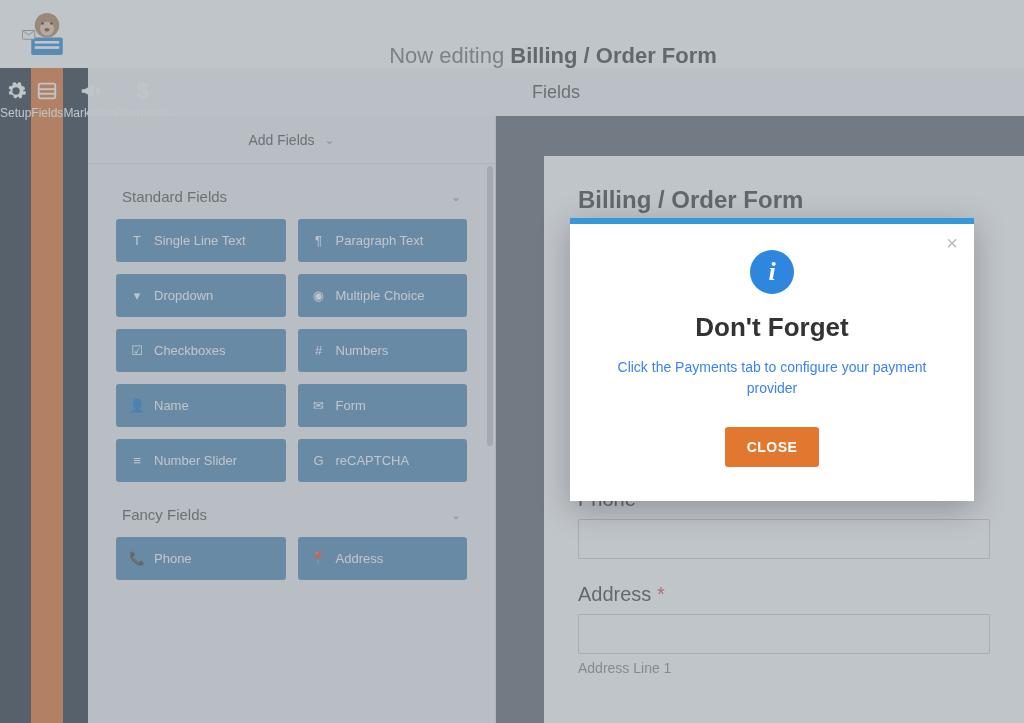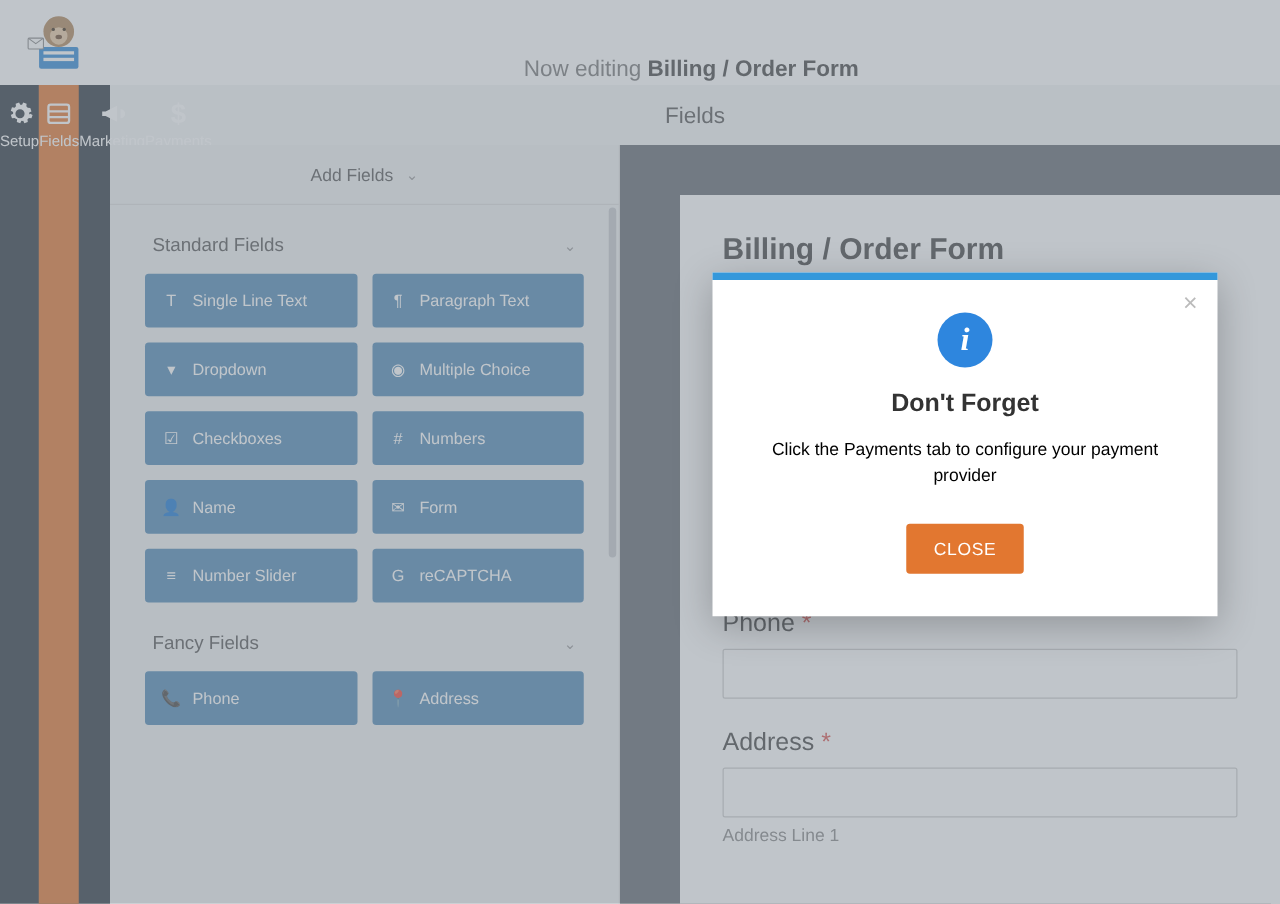--- a/index.html
+++ b/index.html
@@ -1,20 +1,20 @@
 <!DOCTYPE html>
 <html><head>
 <meta charset="utf-8">
 <style>
 * { box-sizing: border-box; margin: 0; padding: 0; }
 body { font-family: -apple-system, BlinkMacSystemFont, "Segoe UI", sans-serif; width: 1024px; height: 723px; overflow: hidden; position: relative; background: #f3f4f5; }
 
 .header { height: 68px; background: #fff; display: flex; align-items: center; padding-left: 12px; }
 .logo { width: 70px; height: 60px; display:flex; align-items:center; justify-content:center; }
-.header-text { flex: 1; text-align: center; font-size: 18px; color: #777; margin-top: 43px; }
+.header-text { flex: 1; text-align: center; font-size: 22px; color: #777; margin-top: 43px; }
 .header-text strong { color: #444; font-weight: 600; }
 
 .tabbar { margin-left: 88px; height: 48px; display:flex; align-items:center; justify-content:center; font-size: 18px; color: #555; }
 
 .layout { display: flex; height: calc(723px - 68px - 48px); }
 
 .sidebar { width: 88px; background: #2d3740; display:flex; flex-direction:row; position:absolute; top:68px; bottom:0; left:0; }
 .sidebar-item { color:#fff; text-align:center; padding:12px 0 10px; font-size:12px; cursor:pointer; }
 .sidebar-item.active { background:#e27730; }
 .sidebar-item svg, .sidebar-item .sicon { display:block; margin:0 auto 4px; width:22px; height:22px; fill:#fff; color:#fff; font-size:22px; line-height:22px; }
@@ -37,23 +37,23 @@
 .form-input { width:100%; border:1px solid #ccc; height:40px; margin-top:8px; border-radius:2px; }
 .sub-label { font-size:14px; color:#888; margin-top:6px; }
 
 .scrim { position:absolute; inset:0; background:rgba(130,140,150,0.5); }
 
 .modal { position:absolute; left:570px; top:218px; width:404px; background:#fff; box-shadow:0 8px 30px rgba(0,0,0,0.25); }
 .modal-bar { height:6px; background:#3498db; }
 .modal-close { position:absolute; top:14px; right:16px; color:#bbb; font-size:20px; cursor:pointer; }
 .modal-body { padding:26px 30px 34px; text-align:center; }
 .info-icon { width:44px; height:44px; border-radius:50%; background:#2e86de; color:#fff; font-size:26px; font-weight:700; display:flex; align-items:center; justify-content:center; margin:0 auto 18px; font-family:Georgia, serif; font-style:italic; }
-.modal-title { font-size:20px; font-weight:700; color:#333; margin-bottom:14px; }
-.modal-text { font-size:14px; color:#000000; line-height:1.5; margin-bottom:28px; }
-.modal-btn { background:#e27730; color:#fff; border:none; padding:12px 22px; font-size:14px; font-weight:400; letter-spacing:0.5px; border-radius:3px; cursor:pointer; }
+.modal-title { font-size:26px; font-weight:700; color:#333; margin-bottom:14px; }
+.modal-text { font-size:14px; color:#3b82f6; line-height:1.5; margin-bottom:28px; }
+.modal-btn { background:#e27730; color:#fff; border:none; padding:12px 22px; font-size:14px; font-weight:700; letter-spacing:0.5px; border-radius:3px; cursor:pointer; }
 
 .chev { font-size:12px; color:#999; }
 .scrollbar-fake { position:absolute; right:2px; top:50px; width:6px; height:280px; background:#c6c9cc; border-radius:3px; }
 </style>
 </head>
 <body>
 
 <div class="header">
   <div class="logo">
     <svg viewBox="0 0 64 64" width="56" height="56">

